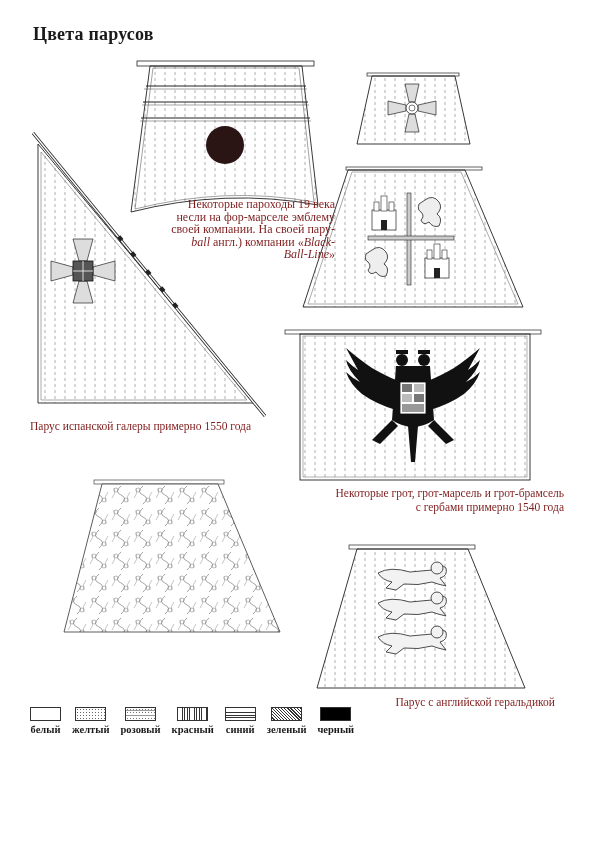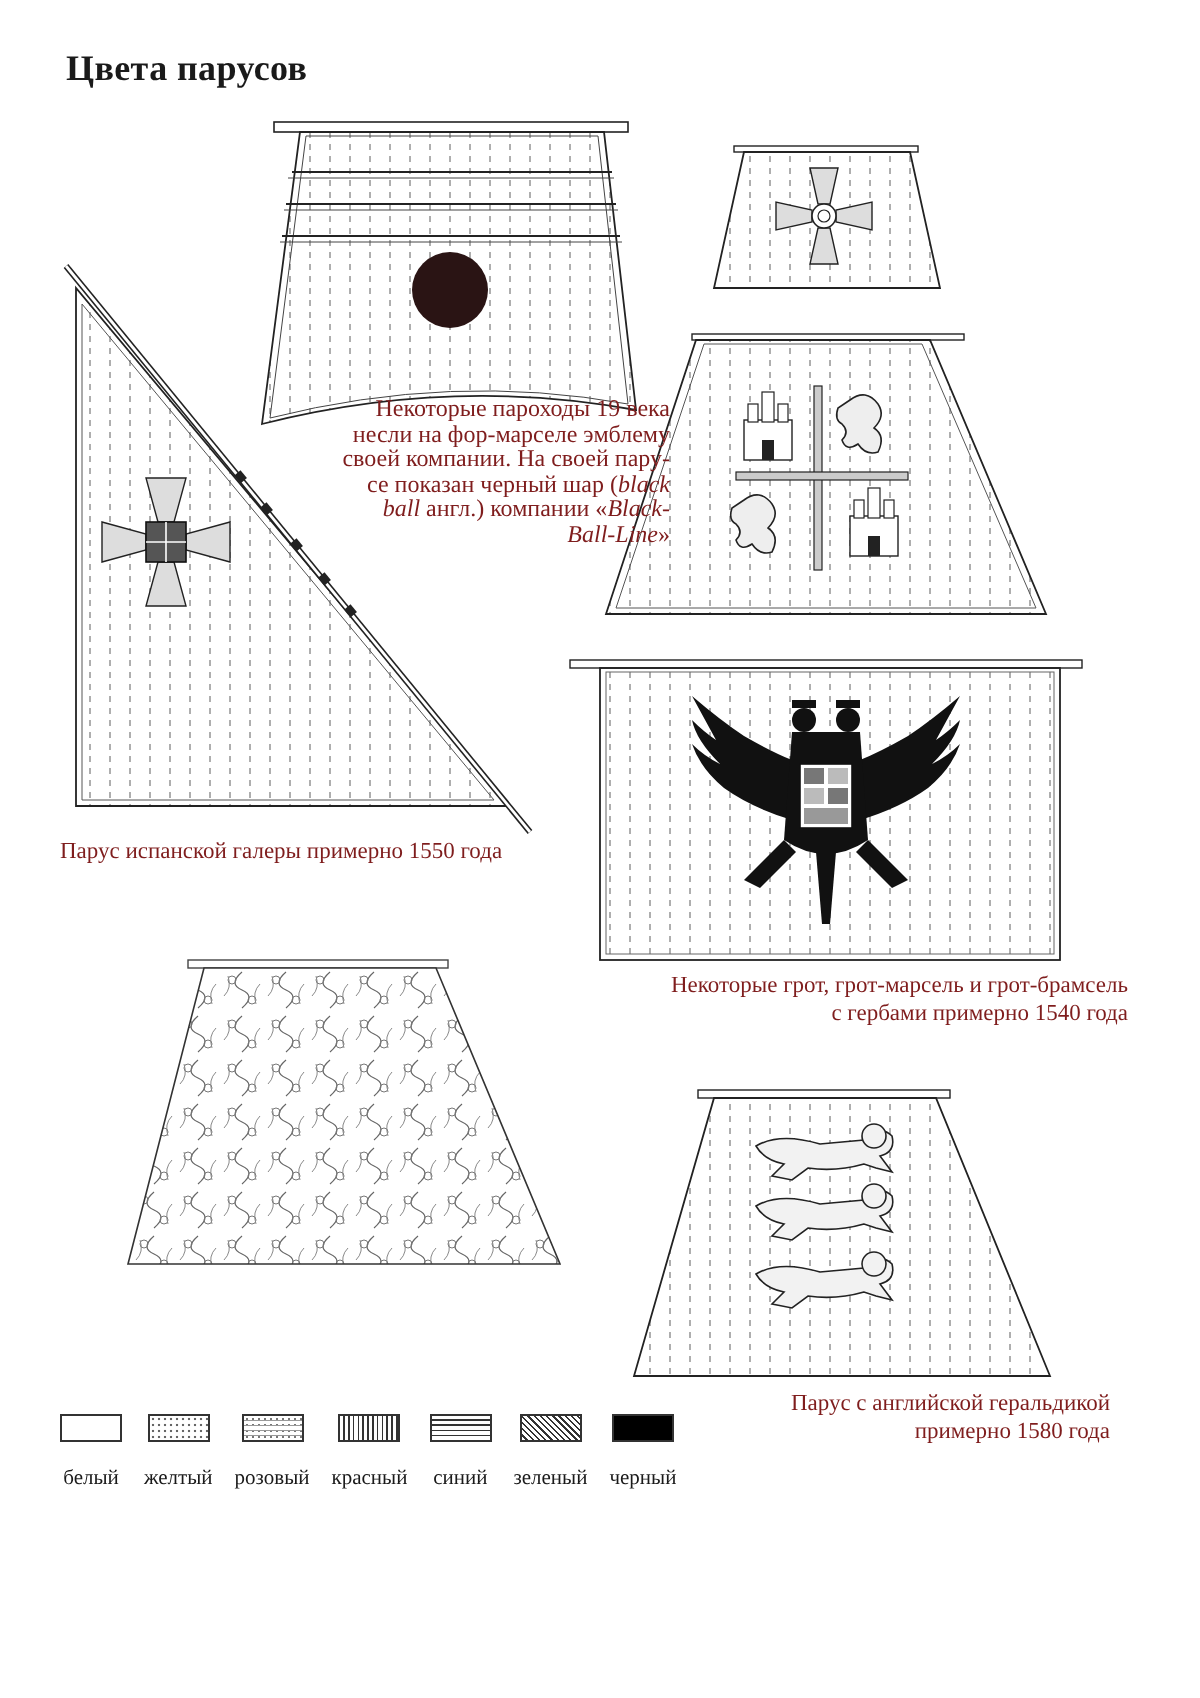--- a/index.html
+++ b/index.html
@@ -20,21 +20,21 @@
   .swatch.white { background: #fff; }
   .swatch.yellow { background-image: radial-gradient(#666 0.6px, transparent 0.8px); background-size: 3px 3px; }
   .swatch.pink { background: repeating-linear-gradient(0deg, #fff 0 2px, #888 2px 2.6px), #fff;
                  background-image: repeating-linear-gradient(0deg, transparent 0 2px, #999 2px 2.5px),
                                    radial-gradient(#777 0.5px, transparent 0.7px);
                  background-size: auto, 3px 3px; }
   .swatch.red { background: repeating-linear-gradient(90deg, #fff 0 1.6px, #333 1.6px 2.4px); }
   .swatch.blue { background: repeating-linear-gradient(0deg, #fff 0 1.8px, #333 1.8px 2.6px); }
   .swatch.green { background: repeating-linear-gradient(45deg, #fff 0 1.4px, #333 1.4px 2.2px); }
   .swatch.black { background: #000; }
-  .legend-label { font-size: 10.5px; margin-top: 13px; white-space: nowrap; }
+  .legend-label { font-size: 10.5px; margin-top: 3px; white-space: nowrap; font-weight: bold; }
   .page-num { left: 0; width: 600px; top: 819px; text-align: center; font-size: 12px; margin-top: 28px; }
   svg { position: absolute; overflow: visible; }
 </style>
 </head>
 <body>
 
 <div class="abs title">Цвета парусов</div>
 
 <svg style="left:0;top:0;" width="600" height="849">
   <defs>
@@ -177,38 +177,36 @@
     <circle cx="437" cy="598" r="6"></circle>
     <path d="M378 637 Q390 630 410 636 L432 634 Q440 626 446 632 Q448 640 440 642 L446 650 L438 648 L432 646 Q418 650 404 648 L396 654 L386 652 L392 646 Q382 644 378 637 Z"></path>
     <circle cx="437" cy="632" r="6"></circle>
   </g>
 </svg>
 
 <div class="abs cap cap-steamer">
   <div>Некоторые пароходы 19 века</div>
   <div>несли на фор-марселе эмблему</div>
   <div>своей компании. На своей пару-</div>
-  <div><span>се показан черный шар (</span><i>black</i></div>
   <div><i>ball</i><span> англ.) компании «</span><i>Black-</i></div>
   <div><i>Ball-Line</i><span>»</span></div>
 </div>
 
 <div class="abs cap cap-galley">Парус испанской галеры примерно 1550 года</div>
 
 <div class="abs cap cap-spanish">
   <div>Некоторые грот, грот-марсель и грот-брамсель</div>
   <div>с гербами примерно 1540 года</div>
 </div>
 
 <div class="abs cap cap-english">
 </div>
 
 <div class="abs cap cap-heraldic">
   <div>Парус с английской геральдикой</div>
-  <div style="white-space:pre"> примерно 1580 года</div>
 </div>
 
 <div class="abs legend">
   <div class="legend-item">
     <div class="swatch white"></div>
     <div class="legend-label">белый</div>
   </div>
   <div class="legend-item">
     <div class="swatch yellow"></div>
     <div class="legend-label">желтый</div>

